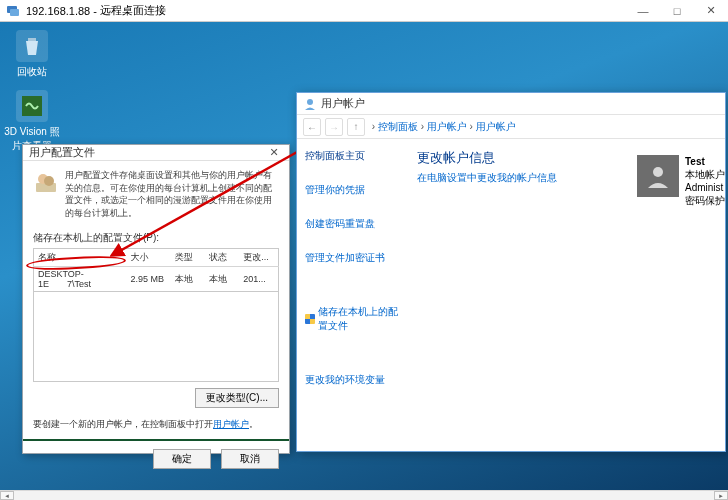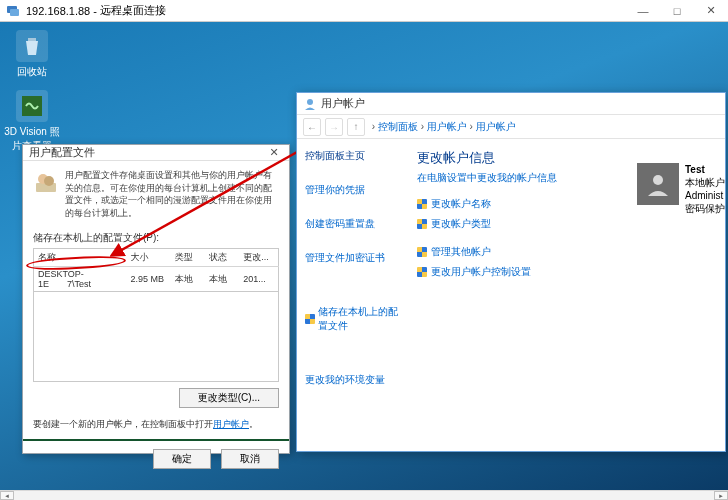--- a/index.html
+++ b/index.html
@@ -24,21 +24,21 @@
 .dlg-profiles .body { padding: 8px 10px; flex: 1; display:flex; flex-direction:column; }
 .dlg-profiles .intro { display: flex; gap: 6px; margin-bottom: 8px; }
 .dlg-profiles .intro .ico { width: 26px; height: 26px; flex: none; }
 .dlg-profiles .intro p { font-size: 9px; line-height: 1.4; color: #444; }
 .dlg-profiles .list-label { margin-top: 4px; font-size: 10px; margin-bottom: 3px; }
 .dlg-profiles table { width: 100%; border: 1px solid #c9c9c9; border-collapse: collapse; font-size: 9px; background: #fff; }
 .dlg-profiles th { background: #fff; border-bottom: 1px solid #d5d5d5; padding: 2px 4px; text-align: left; font-weight: normal; color: #333; }
 .dlg-profiles td { padding: 2px 4px; }
 .dlg-profiles .list-wrap { height: 90px; border: 1px solid #c9c9c9; border-top: none; }
 .dlg-profiles .row-btns { display: flex; justify-content: flex-end; gap: 6px; margin-top: 6px; }
-.dlg-profiles .row-btns button, .dlg-profiles .footer button { font-size: 10px; padding: 2px 18px; border: 1px solid #a7a7a7; background: #f3f3f3; min-width: 58px; height: 20px; }
+.dlg-profiles .row-btns button, .dlg-profiles .footer button { font-size: 10px; padding: 2px 10px; border: 1px solid #a7a7a7; background: #f3f3f3; min-width: 58px; height: 20px; }
 .dlg-profiles .hint { font-size: 9px; margin-top: 10px; }
 .dlg-profiles .hint a { color: #0066cc; text-decoration: underline; }
 .dlg-profiles .footer { display:flex; justify-content:flex-end; gap:10px; padding:8px 10px; border-top:2px solid #14532d; }
 
 
 .red-mark { position:absolute; border: 2px solid #d40000; border-radius: 50%/60%; transform: rotate(-3deg); pointer-events:none; }
 .red-arrow { position:absolute; pointer-events:none; }
 
 
 .cpwin { position: absolute; top: 70px; left: 296px; width: 430px; height: 360px; background: #fff; border: 1px solid #6aa2db; box-shadow: 2px 2px 10px rgba(0,0,0,0.3); display: flex; flex-direction: column; font-size: 10px; }
@@ -51,21 +51,21 @@
 .cpwin .content { flex:1; display:flex; }
 .cpwin .leftnav { width: 112px; padding: 10px 8px; font-size: 10px; }
 .cpwin .leftnav .hd { color:#003a8c; margin-bottom:6px; }
 .cpwin .leftnav a { display:block; color:#0066cc; text-decoration:none; margin:20px 0; font-size:10px; }
 .cpwin .leftnav .sel { display:flex; align-items:center; gap:3px; }
 .cpwin .main { flex:1; padding: 10px 8px; position:relative; }
 .cpwin .main h2 { font-size: 13px; font-weight: normal; color: #003a8c; margin-bottom: 4px; }
 .cpwin .main .sub { font-size: 10px; color: #333; margin-bottom: 12px; }
 .cpwin .main .links a { display:flex; align-items:center; gap:4px; color:#0066cc; text-decoration:none; margin:6px 0; font-size:10px; }
 .cpwin .main .links .grp { margin-top: 14px; }
-.cpwin .usercard { position:absolute; right:0; top:24px; display:flex; align-items:flex-start; gap:6px; }
+.cpwin .usercard { position:absolute; right:0; top:16px; display:flex; align-items:flex-start; gap:6px; }
 .cpwin .usercard .av { width:42px; height:42px; background:#6d6d6d; display:flex; align-items:center; justify-content:center; color:#fff; }
 .cpwin .usercard .info { font-size:10px; line-height:1.3; }
 .cpwin .usercard .name { font-weight:bold; }
 
 .shield { display:inline-block; width:10px; height:10px; background: conic-gradient(#2b76d8 0 25%, #f7c948 25% 50%, #2b76d8 50% 75%, #f7c948 75% 100%); border-radius:1px; flex:none; }
 
 .bottombar { position:absolute; left:0; right:0; bottom:0; height:10px; background:#f3f3f3; border-top:1px solid #d9d9d9; display:flex; align-items:center; }
 .bottombar .sc-btn { width:14px; height:9px; border:1px solid #c0c0c0; background:#f8f8f8; font-size:7px; display:flex; align-items:center; justify-content:center; color:#666; }
 .bottombar .sc-btn.right { margin-left:auto; }
 
@@ -197,40 +197,20 @@
         <a>管理文件加密证书</a>
         <div class="sel">
             <span class="shield"></span>
             <a style="color:#0066cc;">储存在本机上的配置文件</a>
           </div>
         <a>更改我的环境变量</a>
       </div>
       <div class="main">
         <h2>更改帐户信息</h2>
         <div class="sub"><a href="#" style="color:#0066cc;text-decoration:none;">在电脑设置中更改我的帐户信息</a></div>
-        <div class="links">
-          <a>
-              <span class="shield"></span>
-              <span>更改帐户名称</span>
-            </a>
-          <a>
-              <span class="shield"></span>
-              <span>更改帐户类型</span>
-            </a>
-          <div class="grp">
-            <a>
-                <span class="shield"></span>
-                <span>管理其他帐户</span>
-              </a>
-            <a>
-                <span class="shield"></span>
-                <span>更改用户帐户控制设置</span>
-              </a>
-          </div>
-        </div>
         <div class="usercard">
           <div class="av">
             <svg width="28" height="28" viewBox="0 0 28 28">
                 <circle cx="14" cy="10" r="5" fill="#d9d9d9"></circle>
                 <path d="M4 26 Q14 16 24 26" fill="#d9d9d9"></path>
               </svg>
           </div>
           <div class="info">
             <div class="name">Test</div>
             <div>本地帐户</div>

